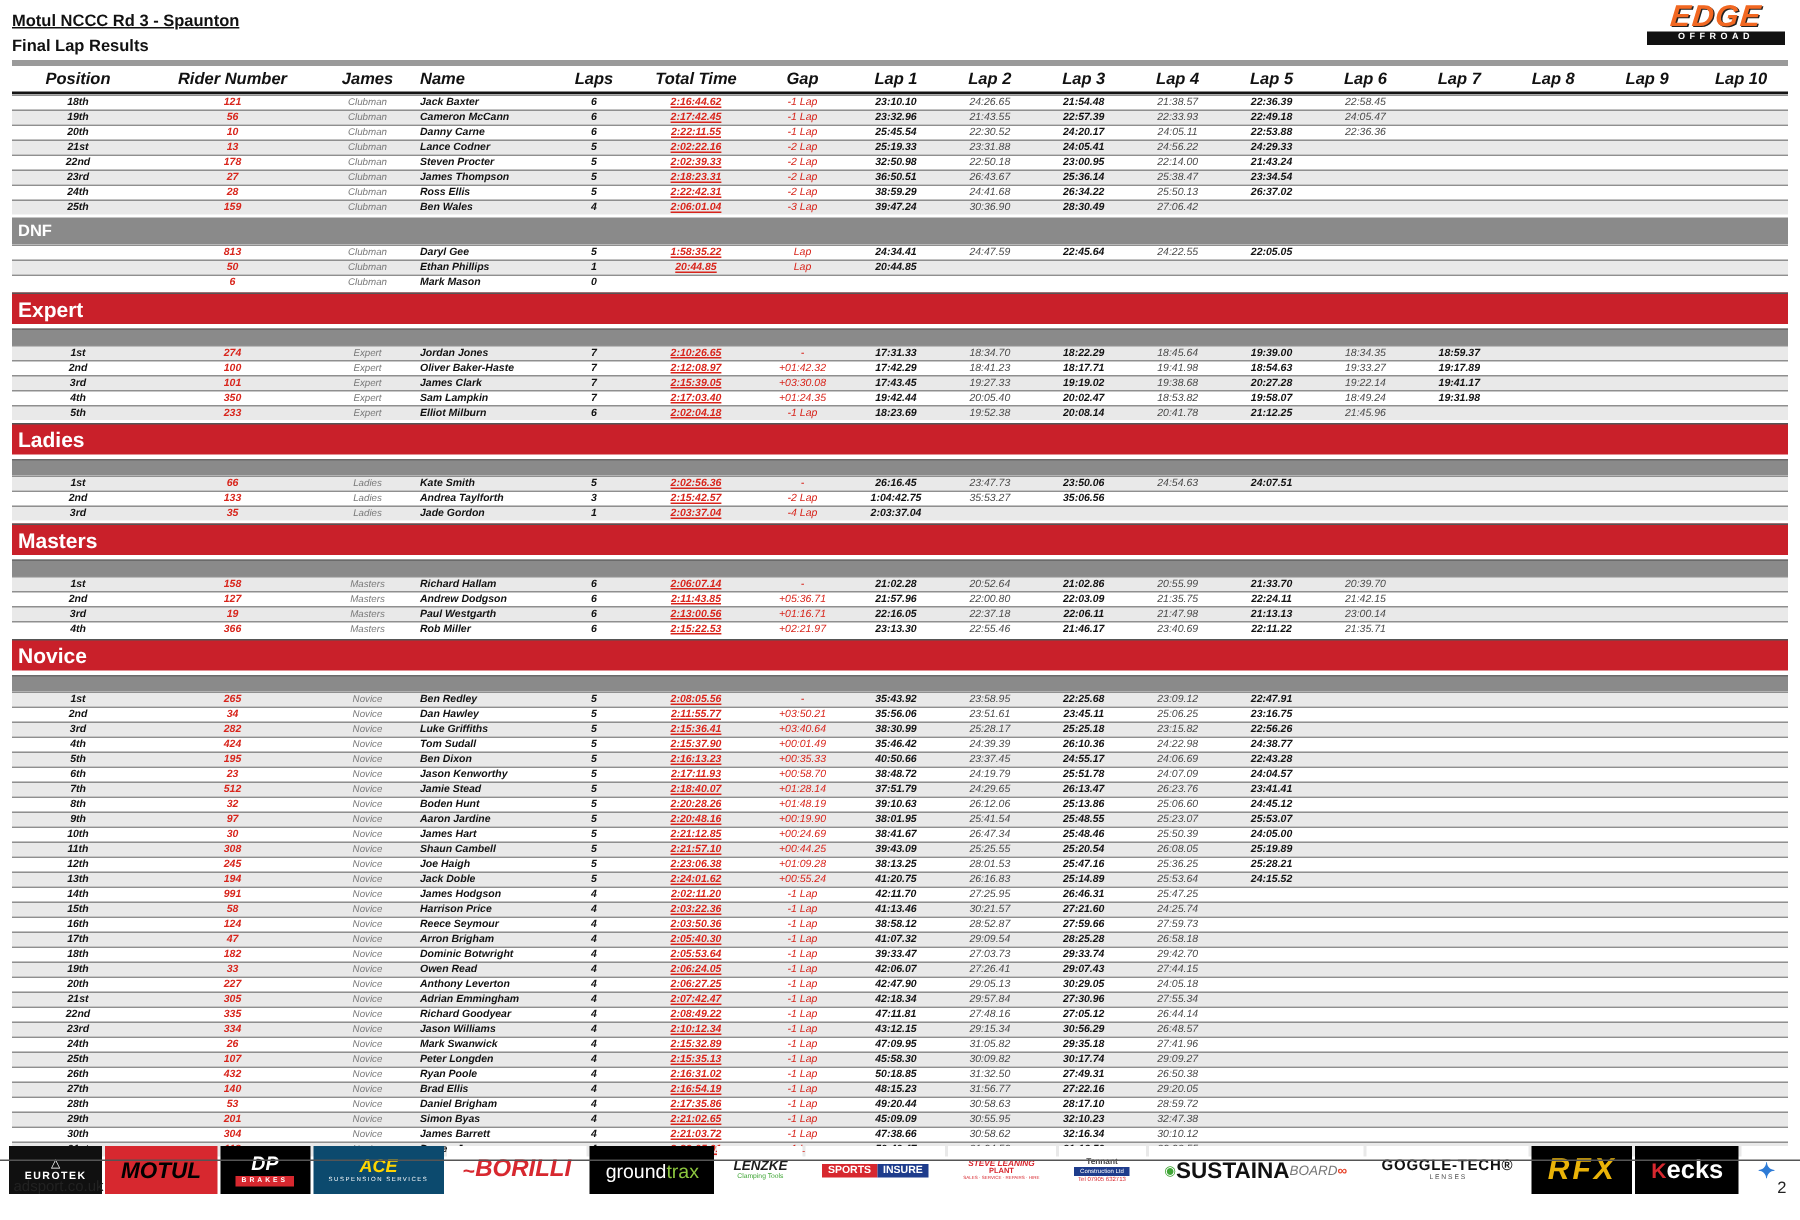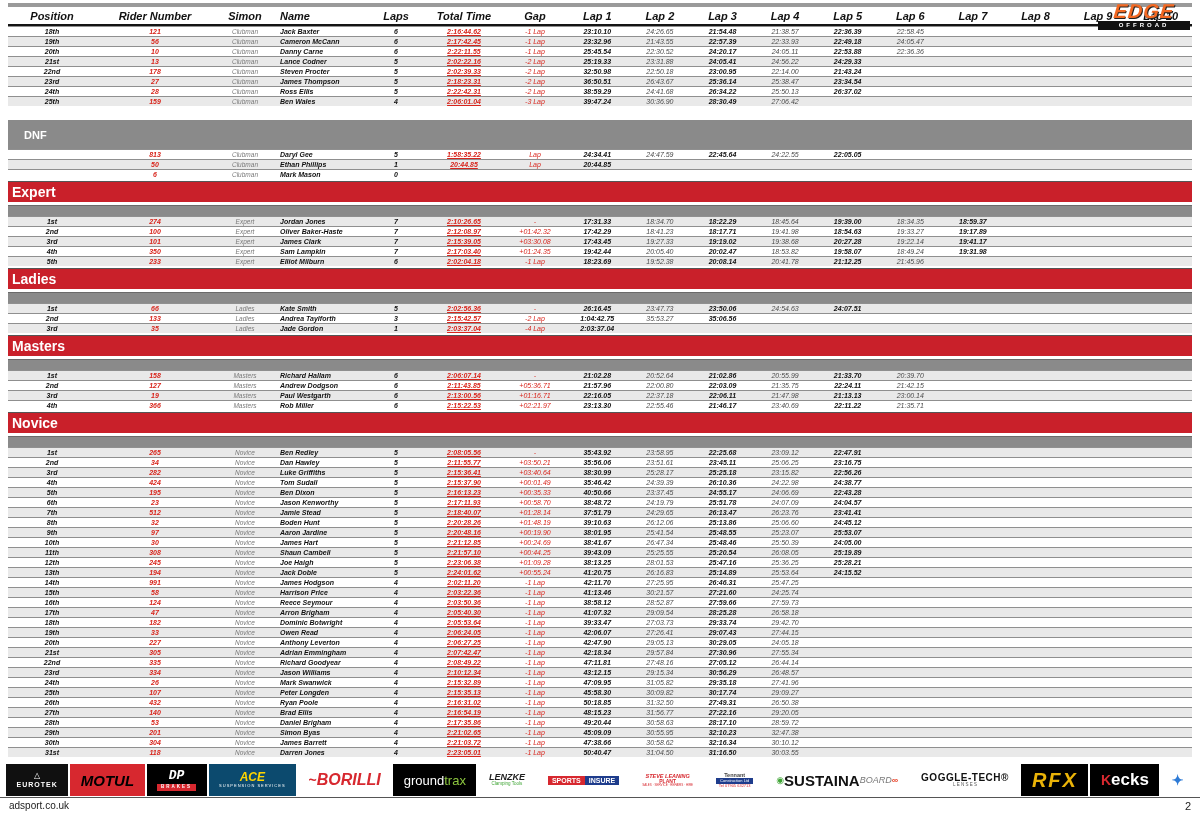--- a/index.html
+++ b/index.html
@@ -31,53 +31,57 @@
   .td.name{text-align:left;padding-left:4px;font-weight:700;}
   .td.laps{font-weight:700;}
   .td.total{font-weight:700;color:#d8251c;text-decoration:underline;}
   .td.gap{color:#d8251c;}
   .td.lap-odd{font-weight:700;}
   .td.lap-even{color:#4a4a4a;}
   .red-band{height:20px;background:#c9202a;margin-top:2px;display:flex;align-items:center;
             border-top:1px solid #555;}
   .red-band span{color:#fff;font-weight:700;font-size:14px;padding-left:4px;}
   .sub-strip{height:10px;background:#8a8a8a;margin-top:3px;border-top:1px solid #6a6a6a;}
-  .gray-band{height:29px;background:#8a8a8a;color:#fff;font-weight:700;font-size:11px;
-             display:flex;align-items:center;padding-left:16px;margin-top:14px;}
+  .gray-band{height:18px;background:#8a8a8a;color:#fff;font-weight:700;font-size:11px;
+             display:flex;align-items:center;padding-left:4px;margin-top:2px;}
   
   .sponsors{position:absolute;left:6px;right:6px;bottom:17px;height:32px;display:flex;
             align-items:stretch;gap:2px;}
   .sp{display:flex;align-items:center;justify-content:center;padding:0 6px;flex:1 1 auto;
       text-align:center;white-space:nowrap;overflow:hidden;}
   .sp.stack{flex-direction:column;line-height:1.1;}
   .sp span{display:inline-block;}
   
   .footer{position:absolute;left:0;right:0;bottom:0;height:15px;border-top:1px solid #555;
-          display:flex;justify-content:space-between;align-items:center;padding:0 9px;
+          display:flex;justify-content:space-between;align-items:flex-start;padding:12px 9px;
           font-size:10px;color:#222;}
   .footer .pg{font-size:11px;}
 </style>
 </head>
 <body>
 
 <div class="page">
 
+  <div class="hdr">
+    <div class="title">Motul NCCC Rd 3 - Spaunton</div>
+    <div class="subtitle">Final Lap Results</div>
+  </div>
 
   <div class="edge">
     <div class="l1">EDGE</div>
     <div class="l2">OFFROAD</div>
   </div>
 
   <div class="top-strip"></div>
 
   <div id="tbl">
       <div class="tr thead">
         <div class="th">Position</div>
         <div class="th">Rider Number</div>
-        <div class="th">Simon</div>
+        <div class="th">James</div>
         <div class="th left">Name</div>
         <div class="th">Laps</div>
         <div class="th">Total Time</div>
         <div class="th">Gap</div>
         <div class="th">Lap 1</div>
         <div class="th">Lap 2</div>
         <div class="th">Lap 3</div>
         <div class="th">Lap 4</div>
         <div class="th">Lap 5</div>
         <div class="th">Lap 6</div>
@@ -1133,21 +1137,21 @@
 
   <div class="sponsors">
       <div class="sp stack" style="background: rgb(16, 16, 16);">
         <span style="color: rgb(255, 255, 255); font-size: 8px;">△</span>
         <span style="color: rgb(255, 255, 255); font-size: 7px; font-weight: 700; letter-spacing: 1px;">EUROTEK</span>
       </div>
       <div class="sp" style="background: rgb(215, 40, 47);">
         <span style="color: #000000; font-size: 15px; font-weight: 900; font-style: italic;">MOTUL</span>
       </div>
       <div class="sp stack" style="background: rgb(0, 0, 0);">
-        <span style="color: rgb(255, 255, 255); font-size: 13px; font-weight: 900; font-style: italic; font-family: Liberation Mono, monospace;">DP</span>
+        <span style="color: rgb(255, 255, 255); font-size: 13px; font-weight: 900; font-style: italic;">DP</span>
         <span style="color: rgb(255, 255, 255); font-size: 4.5px; background: rgb(215, 40, 47); font-weight: 700; letter-spacing: 2px; padding: 1px 4px;">BRAKES</span>
       </div>
       <div class="sp stack" style="background: #0c4a6e;">
         <span style="color: rgb(255, 212, 0); font-size: 12px; font-weight: 900; font-style: italic;">ACE</span>
         <span style="color: rgb(255, 255, 255); font-size: 4px; letter-spacing: 1px;">SUSPENSION SERVICES</span>
       </div>
       <div class="sp" style="background: rgb(255, 255, 255);">
         <span style="color: rgb(215, 40, 47); font-size: 14px; font-weight: 900;">~</span>
         <span style="color: rgb(215, 40, 47); font-size: 16px; font-weight: 900; font-style: italic;">BORILLI</span>
       </div>

